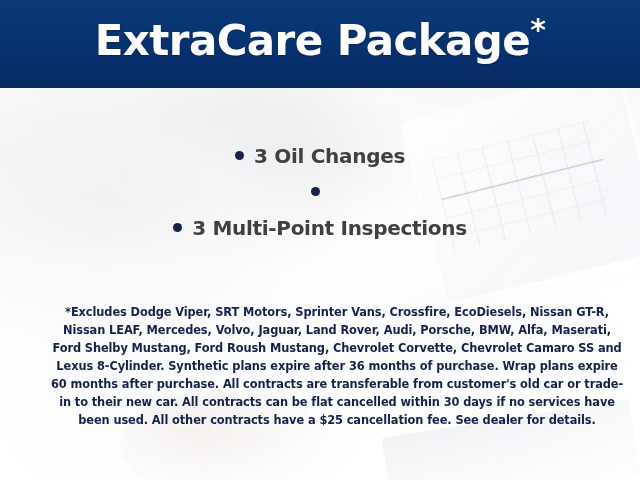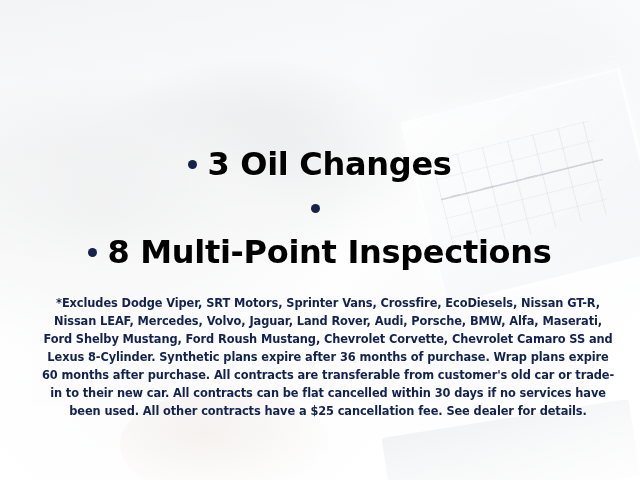--- a/index.html
+++ b/index.html
@@ -142,47 +142,46 @@
     left: 0;
     top: 138px;
     width: 640px;
     padding: 0;
     margin: 0;
     list-style: none;
     text-align: center;
   }
   .benefit-item {
     display: block;
-    color: #000000;
+    color: #404040;
     font-family: "DejaVu Sans", sans-serif;
     font-weight: bold;
-    font-size: 32px;
+    font-size: 20px;
     line-height: 36px;
     letter-spacing: -0.3px;
     white-space: nowrap;
     text-shadow: 0 1px 1px rgba(255,255,255,0.85);
-    margin-top: 8px;
   }
   .benefit-item .dot {
     display: inline-block;
     width: 9px;
     height: 9px;
     border-radius: 50%;
     background: #17224b;
     vertical-align: middle;
     margin: 0 10px 4px 0;
   }
 
   
   .fineprint {
     position: absolute;
     left: 30px;
     top: 286px;
     width: 580px;
-    margin: 8px;
+    margin: 17px;
     color: #13224f;
     font-family: "DejaVu Sans", sans-serif;
     font-weight: bold;
     font-size: 11.4px;
     line-height: 18px;
     text-align: center;
     letter-spacing: -0.1px;
     text-shadow: 0 1px 1px rgba(255,255,255,0.9);
   }
 </style>
@@ -193,22 +192,25 @@
 
   <div class="bg-photo"></div>
   <div class="bg-screen">
     <div class="bg-screen-trace"></div>
     <div class="bg-screen-line"></div>
   </div>
   <div class="bg-keyboard"></div>
   <div class="bg-hand"></div>
   <div class="bg-vignette"></div>
 
+  <div class="header-banner">
+    <h1 class="header-title"><span>ExtraCare Package</span><span class="star">*</span></h1>
+  </div>
 
   <ul class="benefits">
     <li class="benefit-item"><span class="dot"></span><span>3 Oil Changes</span></li>
     <li class="benefit-item"><span class="dot"></span></li>
-    <li class="benefit-item"><span class="dot"></span><span>8 Multi-Point Inspections</span></li>
+    <li class="benefit-item"><span class="dot"></span><span>3 Multi-Point Inspections</span></li>
   </ul>
 
   <p class="fineprint">*Excludes Dodge Viper, SRT Motors, Sprinter Vans, Crossfire, EcoDiesels, Nissan GT-R, Nissan LEAF, Mercedes, Volvo, Jaguar, Land Rover, Audi, Porsche, BMW, Alfa, Maserati, Ford Shelby Mustang, Ford Roush Mustang, Chevrolet Corvette, Chevrolet Camaro SS and Lexus 8-Cylinder. Synthetic plans expire after 36 months of purchase. Wrap plans expire 60 months after purchase. All contracts are transferable from customer's old car or trade-in to their new car. All contracts can be flat cancelled within 30 days if no services have been used. All other contracts have a $25 cancellation fee. See dealer for details.</p>
 
 </div>
 
 </body></html>

